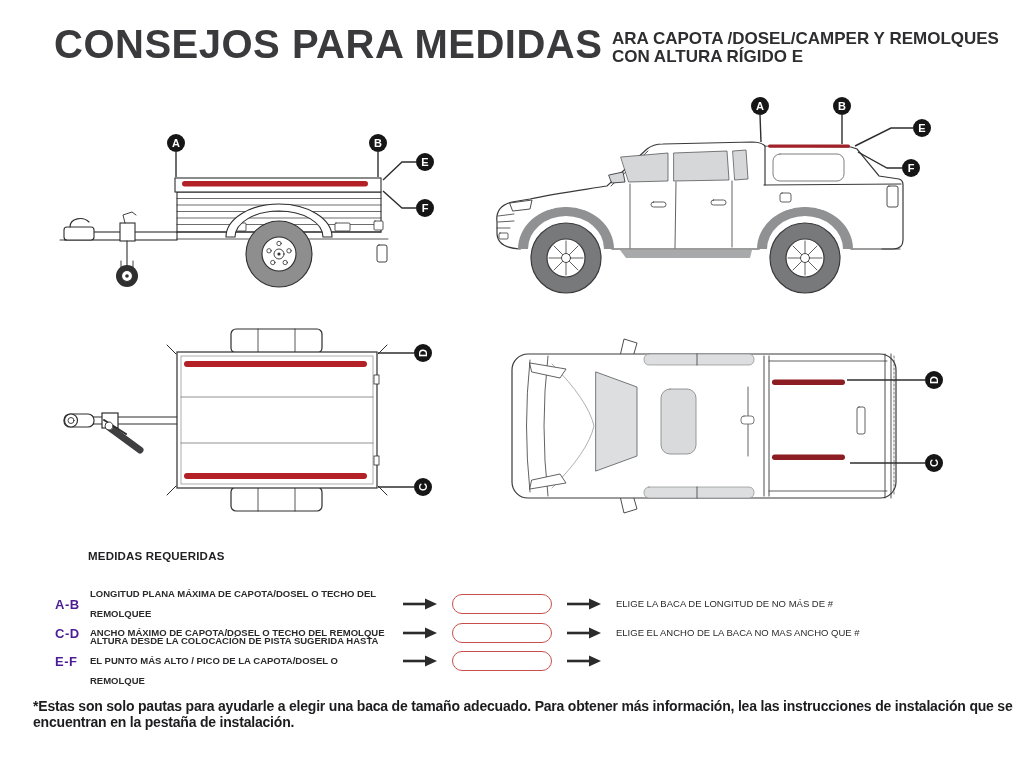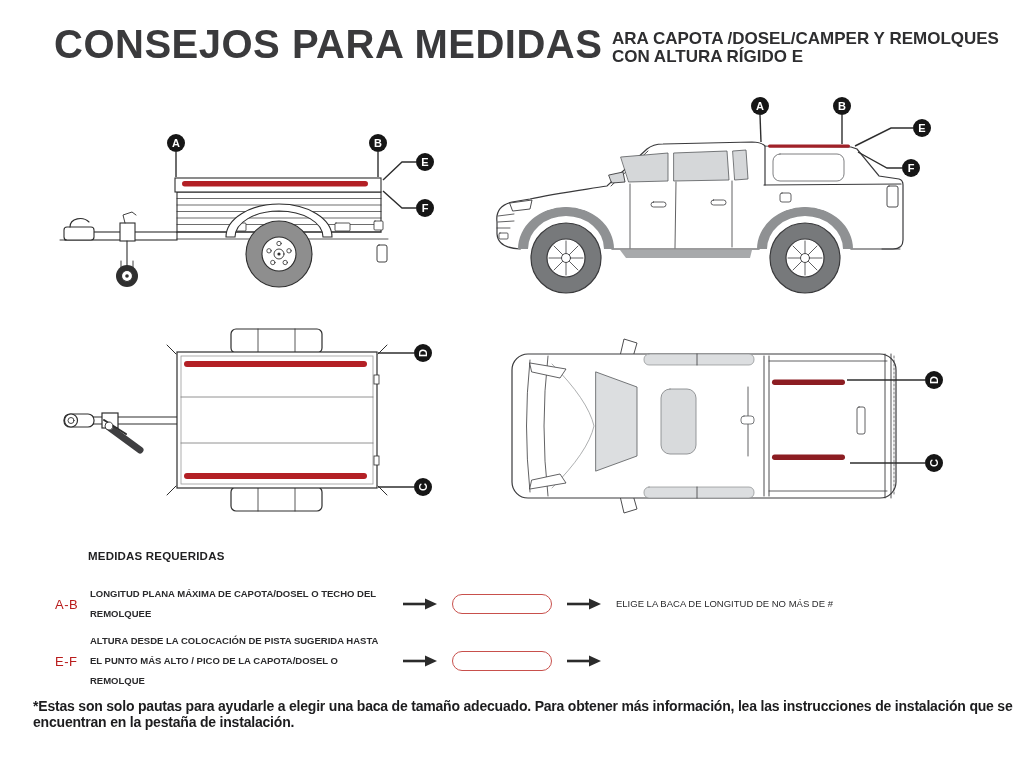--- a/index.html
+++ b/index.html
@@ -4,21 +4,21 @@
 <style>
   html,body{margin:0;padding:0;background:#ffffff;}
   .page{position:relative;width:1024px;height:768px;background:#ffffff;overflow:hidden;
         font-family:"Liberation Sans",sans-serif;color:#343436;}
   .abs{position:absolute;}
   .title{left:54px;top:22px;font-size:40px;font-weight:bold;letter-spacing:.5px;color:#3a3a3c;white-space:nowrap;}
   .subtitle{left:612px;top:30px;font-size:17px;font-weight:bold;line-height:18px;color:#2e2e30;}
   .sec-head{left:55px;top:550px;font-size:11.5px;font-weight:bold;color:#1f1f21;letter-spacing:.2px;margin-left:33px;}
   .sec-note{left:176px;top:550px;font-size:11.5px;font-weight:bold;color:#db3a3e;letter-spacing:.2px;}
   .m-row{position:absolute;left:0;width:1024px;}
-  .m-key{position:absolute;left:55px;top:50%;transform:translateY(-50%);font-size:13px;font-weight:normal;letter-spacing:.5px;color:#b91c1c;}
+  .m-key{position:absolute;left:55px;top:50%;transform:translateY(-50%);font-size:13px;font-weight:bold;letter-spacing:.5px;color:#4c1d95;}
   .m-desc{position:absolute;left:90px;top:50%;transform:translateY(-50%);width:300px;font-size:9.5px;font-weight:bold;line-height:20px;color:#2a2a2c;}
   .m-arrow1{position:absolute;left:403px;top:50%;transform:translateY(-50%);height:12px;}
   .m-pill{position:absolute;left:452px;top:50%;transform:translateY(-50%);width:100px;height:20px;
           border:1.6px solid #c8504c;border-radius:12px;background:#fff;box-sizing:border-box;}
   .m-arrow2{position:absolute;left:567px;top:50%;transform:translateY(-50%);height:12px;}
   .m-result{position:absolute;left:616px;top:50%;transform:translateY(-50%);width:402px;font-size:9.5px;font-weight:normal;line-height:12px;color:#2a2a2c;}
   .footnote{left:33px;top:698px;width:985px;font-size:14px;font-weight:bold;letter-spacing:-.2px;color:#1c1c1e;}
   .mk{font-family:"Liberation Sans",sans-serif;font-size:11px;font-weight:bold;fill:#ffffff;}
 </style>
 </head>
@@ -213,20 +213,34 @@
         <polygon points="22,0.5 34,6 22,11.5" fill="#2b2b2b"></polygon>
       </svg>
     <div class="m-pill"></div>
     <svg class="m-arrow2" width="34" height="12" viewBox="0 0 34 12">
         <line x1="0" y1="6" x2="23" y2="6" stroke="#2b2b2b" stroke-width="2.6"></line>
         <polygon points="22,0.5 34,6 22,11.5" fill="#2b2b2b"></polygon>
       </svg>
     <div class="m-result">ELIGE LA BACA DE LONGITUD DE NO MÁS DE #</div>
   </div>
 
+  <div class="m-row" style="top:622px;height:22px;">
+    <div class="m-key">C-D</div>
+    <div class="m-desc">ANCHO MÁXIMO DE CAPOTA/DOSEL O TECHO DEL REMOLQUE</div>
+    <svg class="m-arrow1" width="34" height="12" viewBox="0 0 34 12">
+        <line x1="0" y1="6" x2="23" y2="6" stroke="#2b2b2b" stroke-width="2.6"></line>
+        <polygon points="22,0.5 34,6 22,11.5" fill="#2b2b2b"></polygon>
+      </svg>
+    <div class="m-pill"></div>
+    <svg class="m-arrow2" width="34" height="12" viewBox="0 0 34 12">
+        <line x1="0" y1="6" x2="23" y2="6" stroke="#2b2b2b" stroke-width="2.6"></line>
+        <polygon points="22,0.5 34,6 22,11.5" fill="#2b2b2b"></polygon>
+      </svg>
+    <div class="m-result">ELIGE EL ANCHO DE LA BACA NO MAS ANCHO QUE #</div>
+  </div>
 
   <div class="m-row" style="top:645px;height:32px;">
     <div class="m-key">E-F</div>
     <div class="m-desc">ALTURA DESDE LA COLOCACIÓN DE PISTA SUGERIDA HASTA EL PUNTO MÁS ALTO / PICO DE LA CAPOTA/DOSEL O REMOLQUE</div>
     <svg class="m-arrow1" width="34" height="12" viewBox="0 0 34 12">
         <line x1="0" y1="6" x2="23" y2="6" stroke="#2b2b2b" stroke-width="2.6"></line>
         <polygon points="22,0.5 34,6 22,11.5" fill="#2b2b2b"></polygon>
       </svg>
     <div class="m-pill"></div>
     <svg class="m-arrow2" width="34" height="12" viewBox="0 0 34 12">

